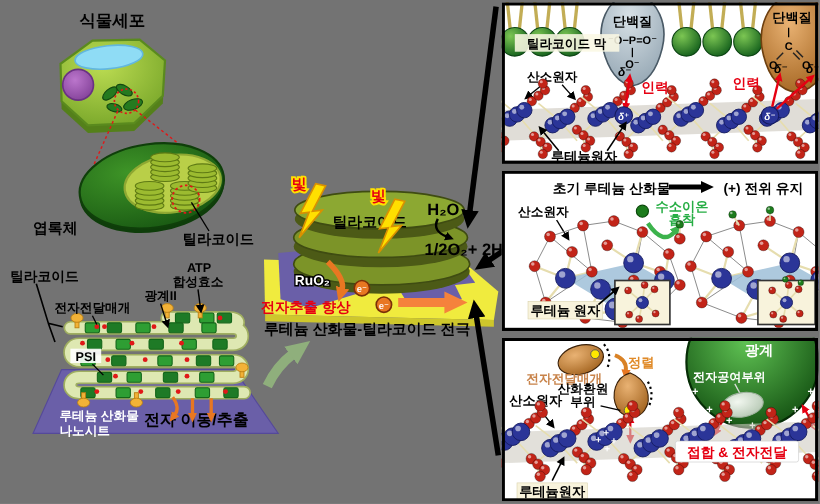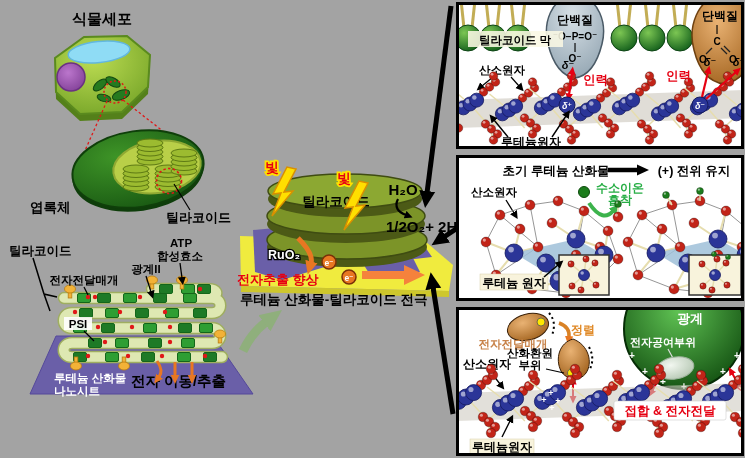--- a/index.html
+++ b/index.html
@@ -1,16 +1,16 @@
 <!DOCTYPE html>
 <html><head>
 <meta charset="utf-8">
 <style>
   html,body{margin:0;padding:0;background:#888;}
-  .stage{position:relative;width:745px;height:458px;background:#a3a3a3;overflow:hidden;
+  .stage{position:relative;width:745px;height:458px;background:#737373;overflow:hidden;
          font-family:"Liberation Sans",sans-serif;}
   svg text{font-family:"Liberation Sans","DejaVu Sans",sans-serif;font-weight:700;}
 </style>
 </head>
 <body>
 
 <div class="stage">
 <svg width="745" height="458" viewBox="0 0 745 458">
   <defs>
     <radialGradient id="gCell" cx="40%" cy="30%" r="80%">

